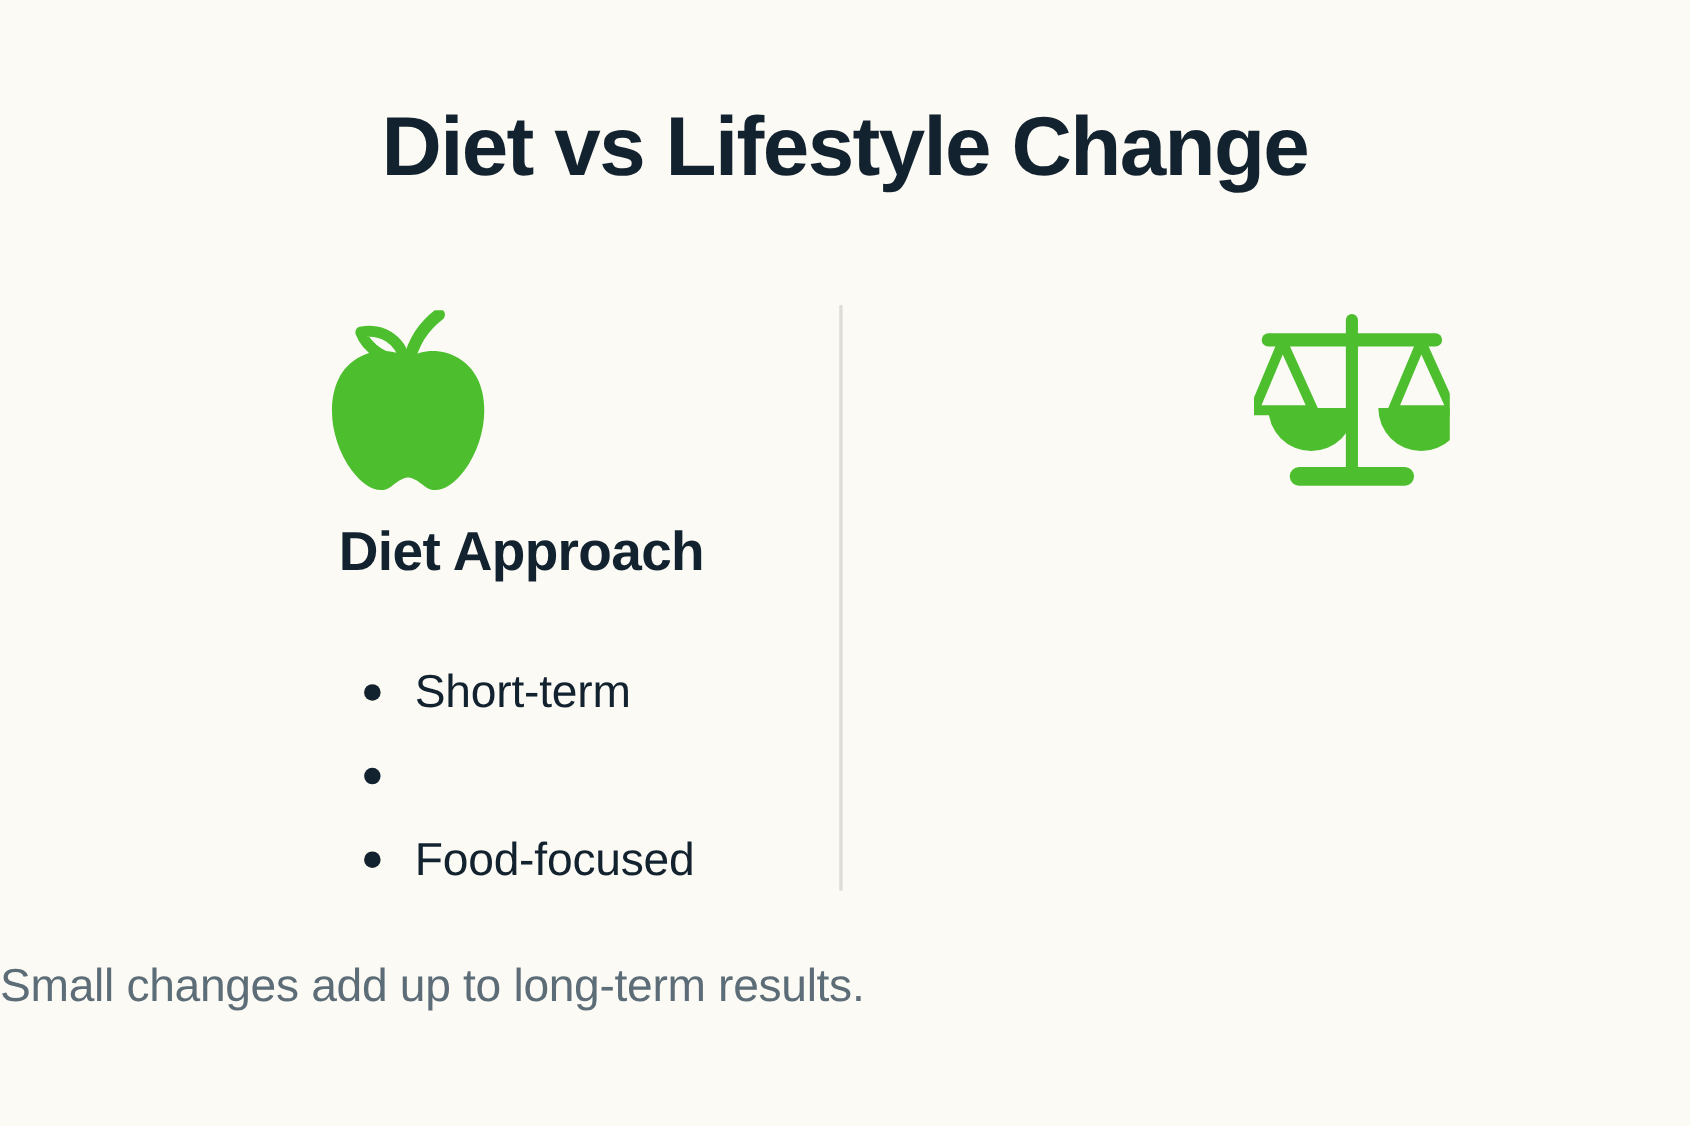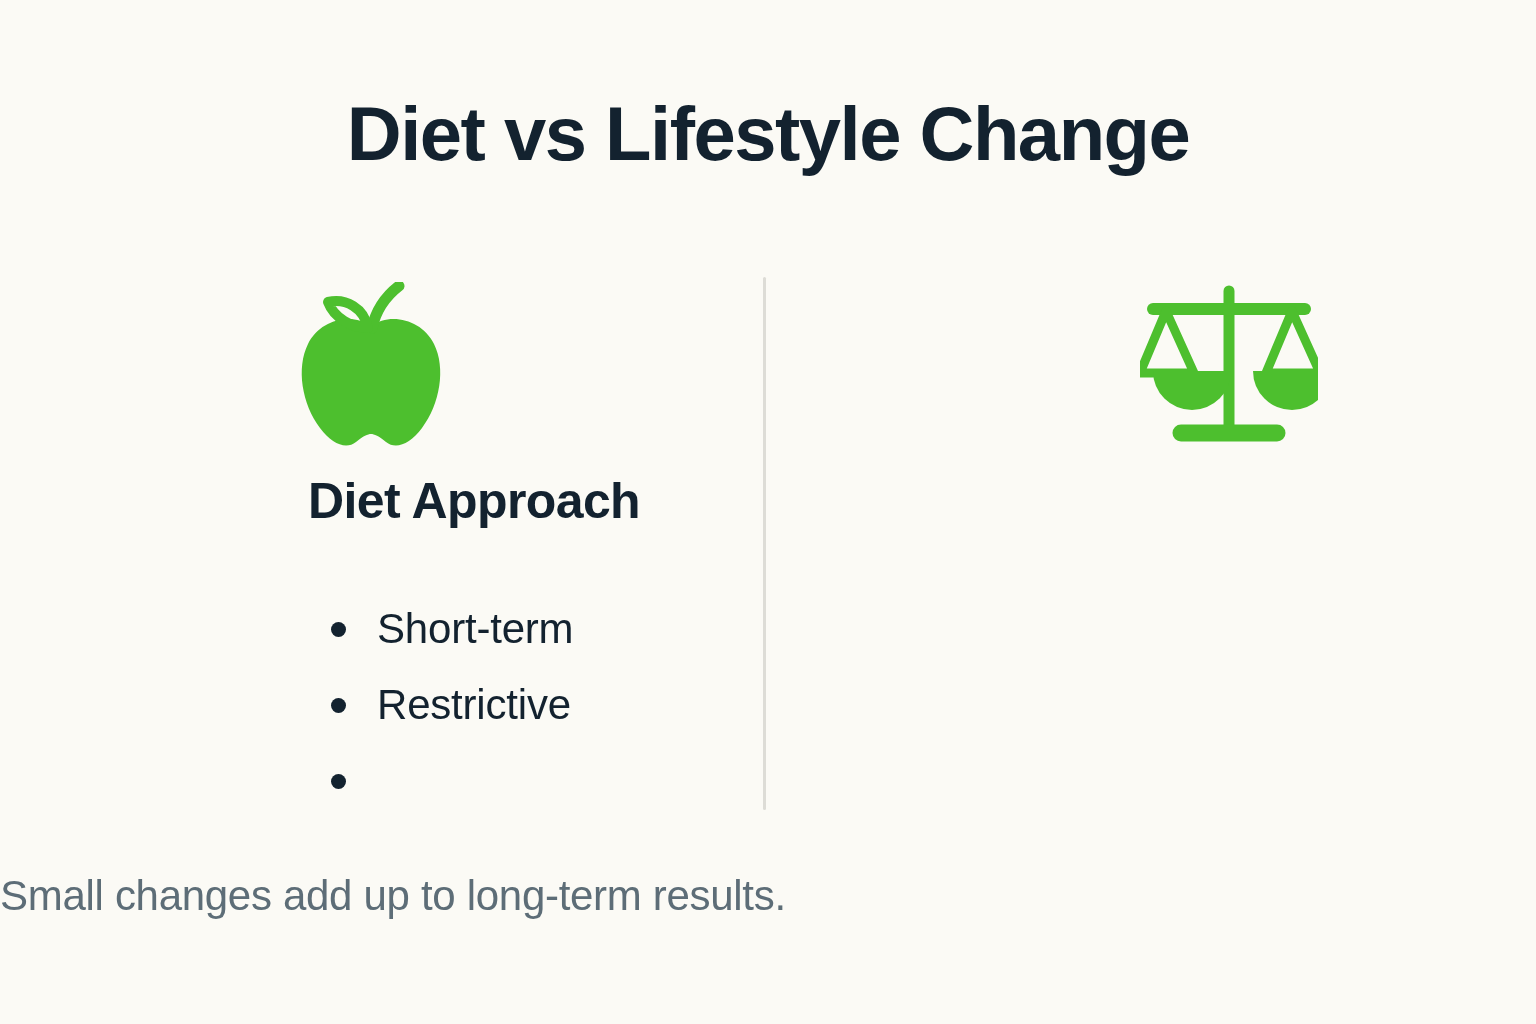--- a/index.html
+++ b/index.html
@@ -158,24 +158,24 @@
         </svg>
       </div>
       <div class="col-heading">Diet Approach</div>
       <ul class="bullets">
         <li>
           <span class="bullet-dot"></span>
           <span>Short-term</span>
         </li>
         <li>
           <span class="bullet-dot"></span>
-          <span>Restrictive</span>
         </li>
         <li>
           <span class="bullet-dot"></span>
+          <span>Food-focused</span>
         </li>
       </ul>
     </div>
 
     <div class="column col-right">
       <div class="icon-wrap">
         <svg width="178" height="162" viewBox="0 0 178 162" aria-hidden="true">
           <g stroke="#4dbf2e" fill="none" stroke-linecap="round" stroke-linejoin="round">
 
             <path d="M89 6 L89 142" stroke-width="11"></path>

